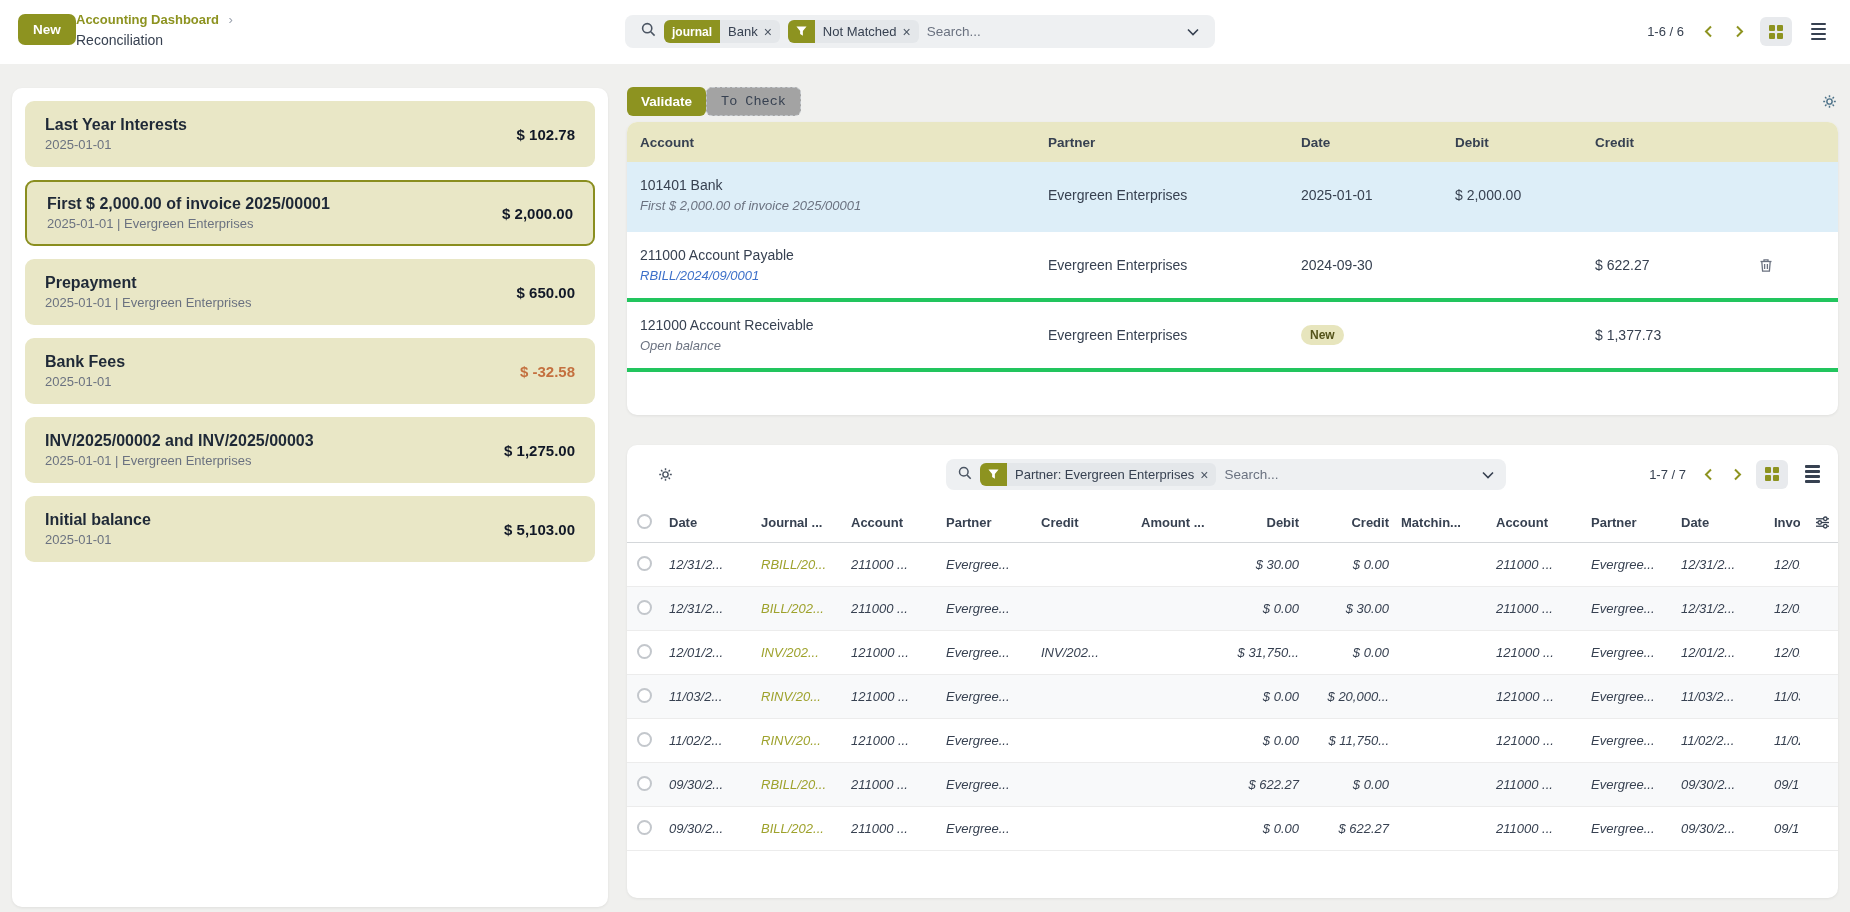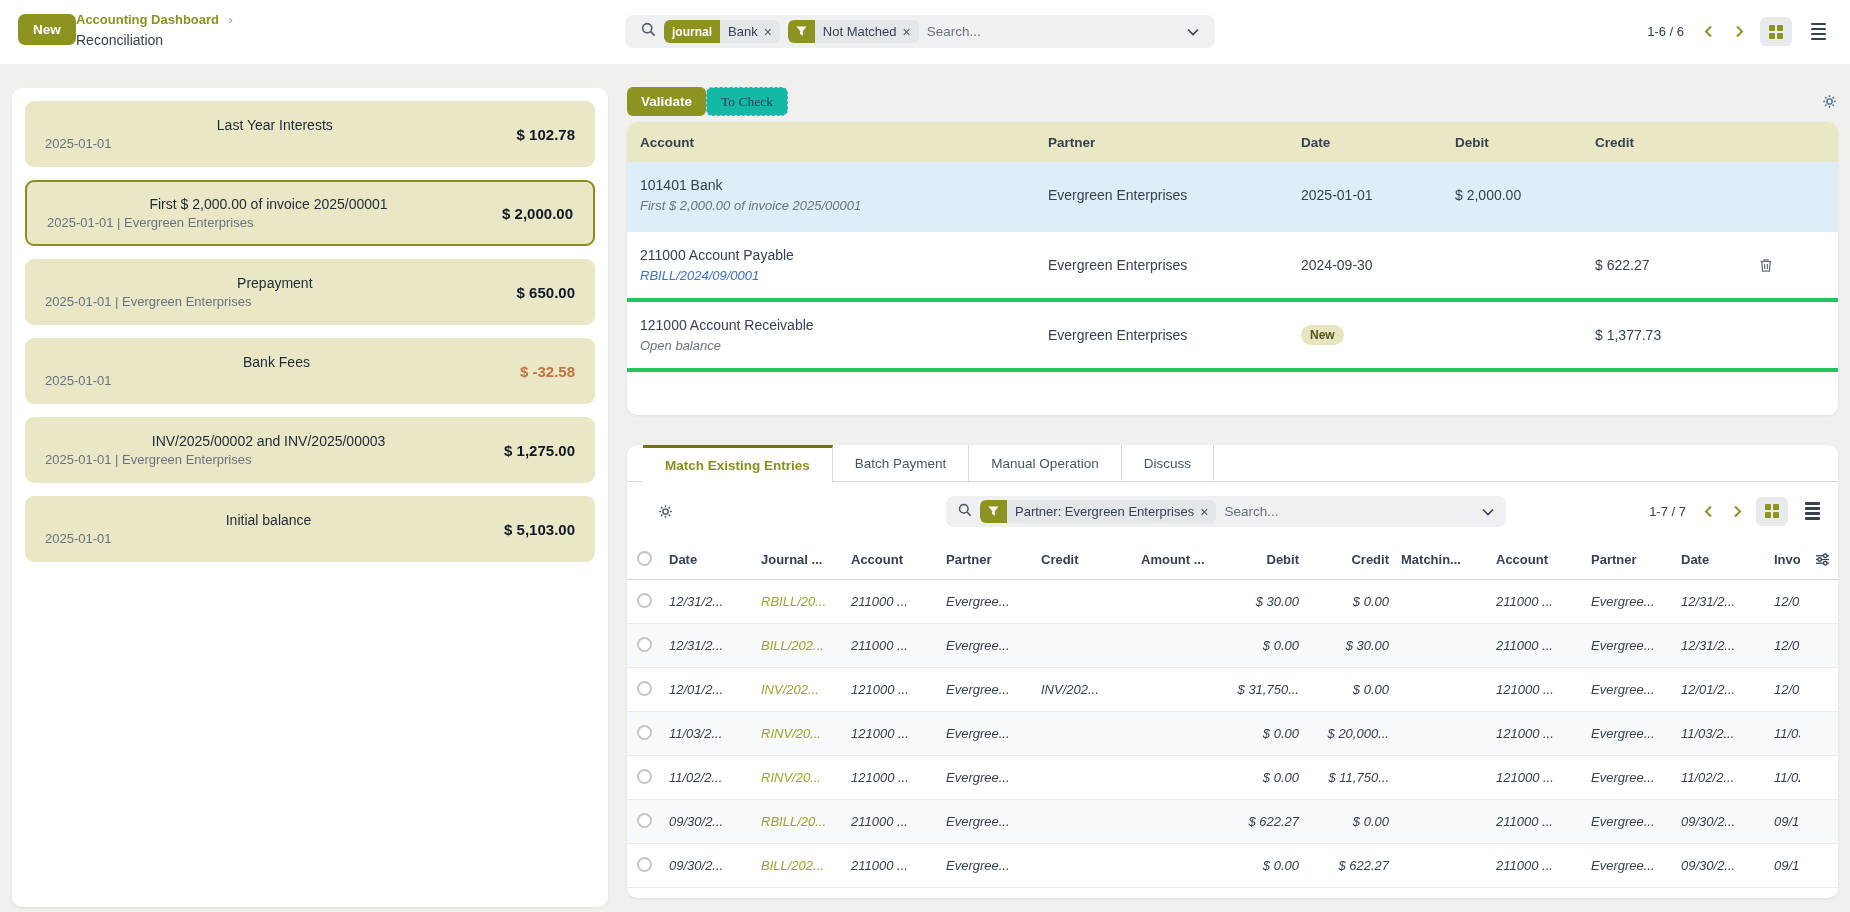--- a/index.html
+++ b/index.html
@@ -38,32 +38,32 @@
   .lst { display:flex; flex-direction:column; gap:2.5px; }
   .lst i { width:15px; height:2.4px; background:#374151; border-radius:1px; }
 
   
   .left-card { position:absolute; left:12px; top:88px; width:596px; bottom:5px;
     background:#fff; border-radius:10px; box-shadow:0 1px 3px rgba(0,0,0,.07); padding:13px; overflow:hidden; }
   .stmt-item { height:66px; border-radius:9px; background:#e9e7c6; margin-bottom:13px;
     display:flex; align-items:center; padding:0 20px; cursor:pointer; }
   .stmt-item.selected { border:2px solid #8a8e1f; }
   .stmt-left { flex:1; min-width:0; }
-  .stmt-title { font-size:14px; font-weight:400; color:#1f2937; white-space:nowrap; overflow:hidden;text-align:center; }
+  .stmt-title { font-size:16px; font-weight:700; color:#1f2937; white-space:nowrap; overflow:hidden; }
   .stmt-meta { font-size:13px; color:#6b7280; margin-top:3px; white-space:nowrap; }
   .stmt-amount { font-size:15px; font-weight:700; color:#111827; white-space:nowrap; margin-left:12px; }
   .stmt-amount.neg { color:#c4703f; }
 
   
   .action-row { position:absolute; left:627px; right:12px; top:86px; height:31px;
     display:flex; align-items:center; }
   .btn-validate { height:29px; padding:0 14px; background:#8d9320; color:#fff; border:none;
     border-radius:6px; font-size:13.5px; font-weight:600; cursor:pointer; font-family:inherit; }
-  .btn-tocheck { height:29px; padding:0 14px; background:#14b8a6; color:#374151;
-    border:1px dashed #c5c9cd; border-radius:6px; font-size:13.5px; cursor:pointer; font-family:Liberation Serif, serif; }
+  .btn-tocheck { height:29px; padding:0 14px; background:#a3a3a3; color:#374151;
+    border:1px dashed #c5c9cd; border-radius:6px; font-size:13.5px; cursor:pointer; font-family:Liberation Mono, monospace; }
   .gear-top { margin-left:auto; background:none; border:none; cursor:pointer; display:flex; }
 
   
   .recon-card { position:absolute; left:627px; right:12px; top:122px; height:293px;
     background:#fff; border-radius:10px; box-shadow:0 1px 3px rgba(0,0,0,.07); overflow:hidden; }
   .rgrid { display:grid; grid-template-columns:408px 253px 154px 140px 140px 1fr; align-items:center; padding-left:13px; }
   .recon-head { height:40px; background:#e9e7c4; }
   .recon-head .hc { font-size:13.5px; font-weight:700; color:#374151; }
   .recon-row { border-bottom:4px solid #22c55e; }
   .recon-row.hl { background:#ddeef8; border-bottom-color:#ddeef8; }
@@ -290,28 +290,20 @@
         <div class="rcell">Evergreen Enterprises</div>
         <div class="rcell"><span class="badge-new">New</span></div>
         <div class="rcell"></div>
         <div class="rcell">$ 1,377.73</div>
         <div></div>
       </div>
     </div>
 </div>
 
 <div class="match-card">
-  <div class="tabstrip" id="tabstrip">
-      <div class="tab-pad"></div>
-      <div class="tab active">Match Existing Entries</div>
-      <div class="tab">Batch Payment</div>
-      <div class="tab">Manual Operation</div>
-      <div class="tab">Discuss</div>
-      <div class="tab-rest"></div>
-    </div>
 
   <div class="match-toolbar">
     <button class="gear-inner">
       <svg width="17" height="17" viewBox="0 0 20 20">
           <g stroke="#4b5563" stroke-width="1.7" fill="none">
             <circle cx="10" cy="10" r="3.1"></circle>
             <path d="M10 2.6v2.3M10 15.1v2.3M2.6 10h2.3M15.1 10h2.3M4.8 4.8l1.6 1.6M13.6 13.6l1.6 1.6M15.2 4.8l-1.6 1.6M6.4 13.6l-1.6 1.6"></path>
           </g>
         </svg>
     </button>

